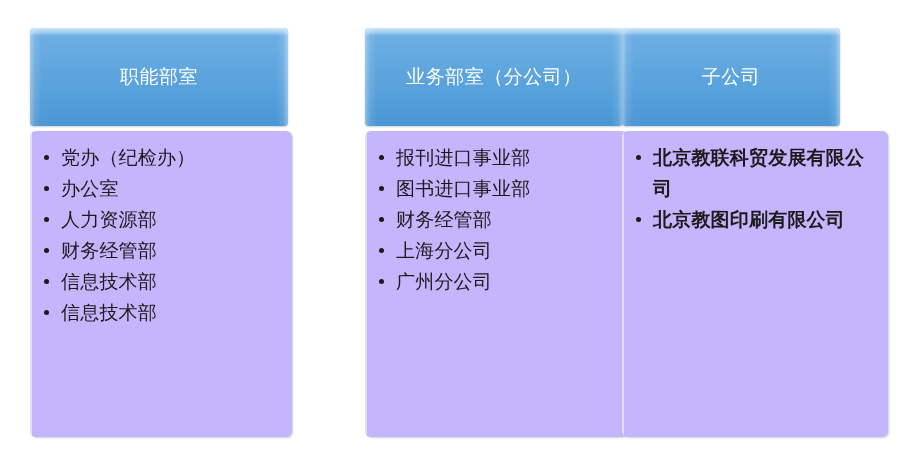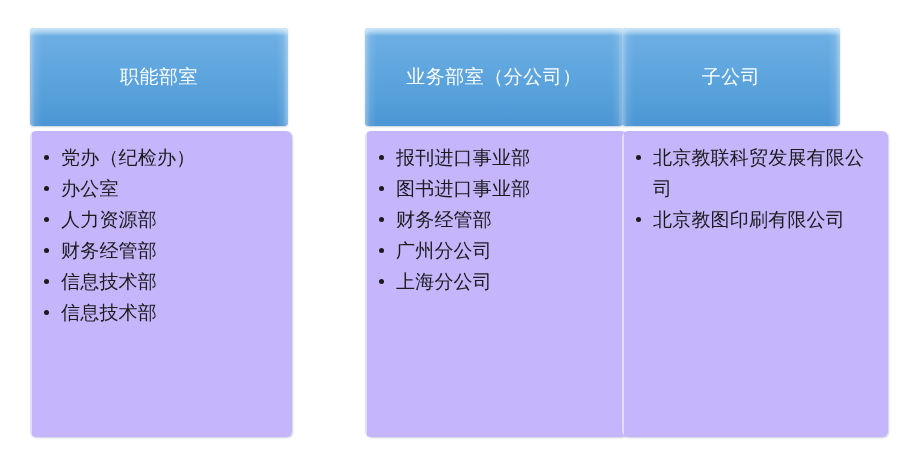--- a/index.html
+++ b/index.html
@@ -92,21 +92,21 @@
     position: relative;
     margin-top: 5px;
     height: 306px;
     box-sizing: border-box;
     background: #c4b5fd;
     border-radius: 6px;
     box-shadow: 1px 1px 2px rgba(120,140,165,0.40);
     overflow: hidden;
   }
   .col-1 .col-body, .col-2 .col-body { width: 262px; }
-  .col-3 .col-body { width: 266px; }
+  .col-3 .col-body { width: 266px; font-weight: bold; }
 
   .col-body::before {
     content: "";
     position: absolute;
     left: 0; top: 0; bottom: 0;
     width: 2px;
     background: rgba(255,255,255,0.55);
   }
 
   .item-list {
@@ -186,25 +186,25 @@
         <li class="list-item">
           <span class="bullet-dot"></span>
           <span>图书进口事业部</span>
         </li>
         <li class="list-item">
           <span class="bullet-dot"></span>
           <span>财务经管部</span>
         </li>
         <li class="list-item">
           <span class="bullet-dot"></span>
+          <span>上海分公司</span>
+        </li>
+        <li class="list-item">
+          <span class="bullet-dot"></span>
           <span>广州分公司</span>
-        </li>
-        <li class="list-item">
-          <span class="bullet-dot"></span>
-          <span>上海分公司</span>
         </li>
       </ul>
     </div>
   </div>
 
   <div class="column col-3">
     <div class="col-header">
       <span class="col-header-label">子公司</span>
     </div>
     <div class="col-body">

